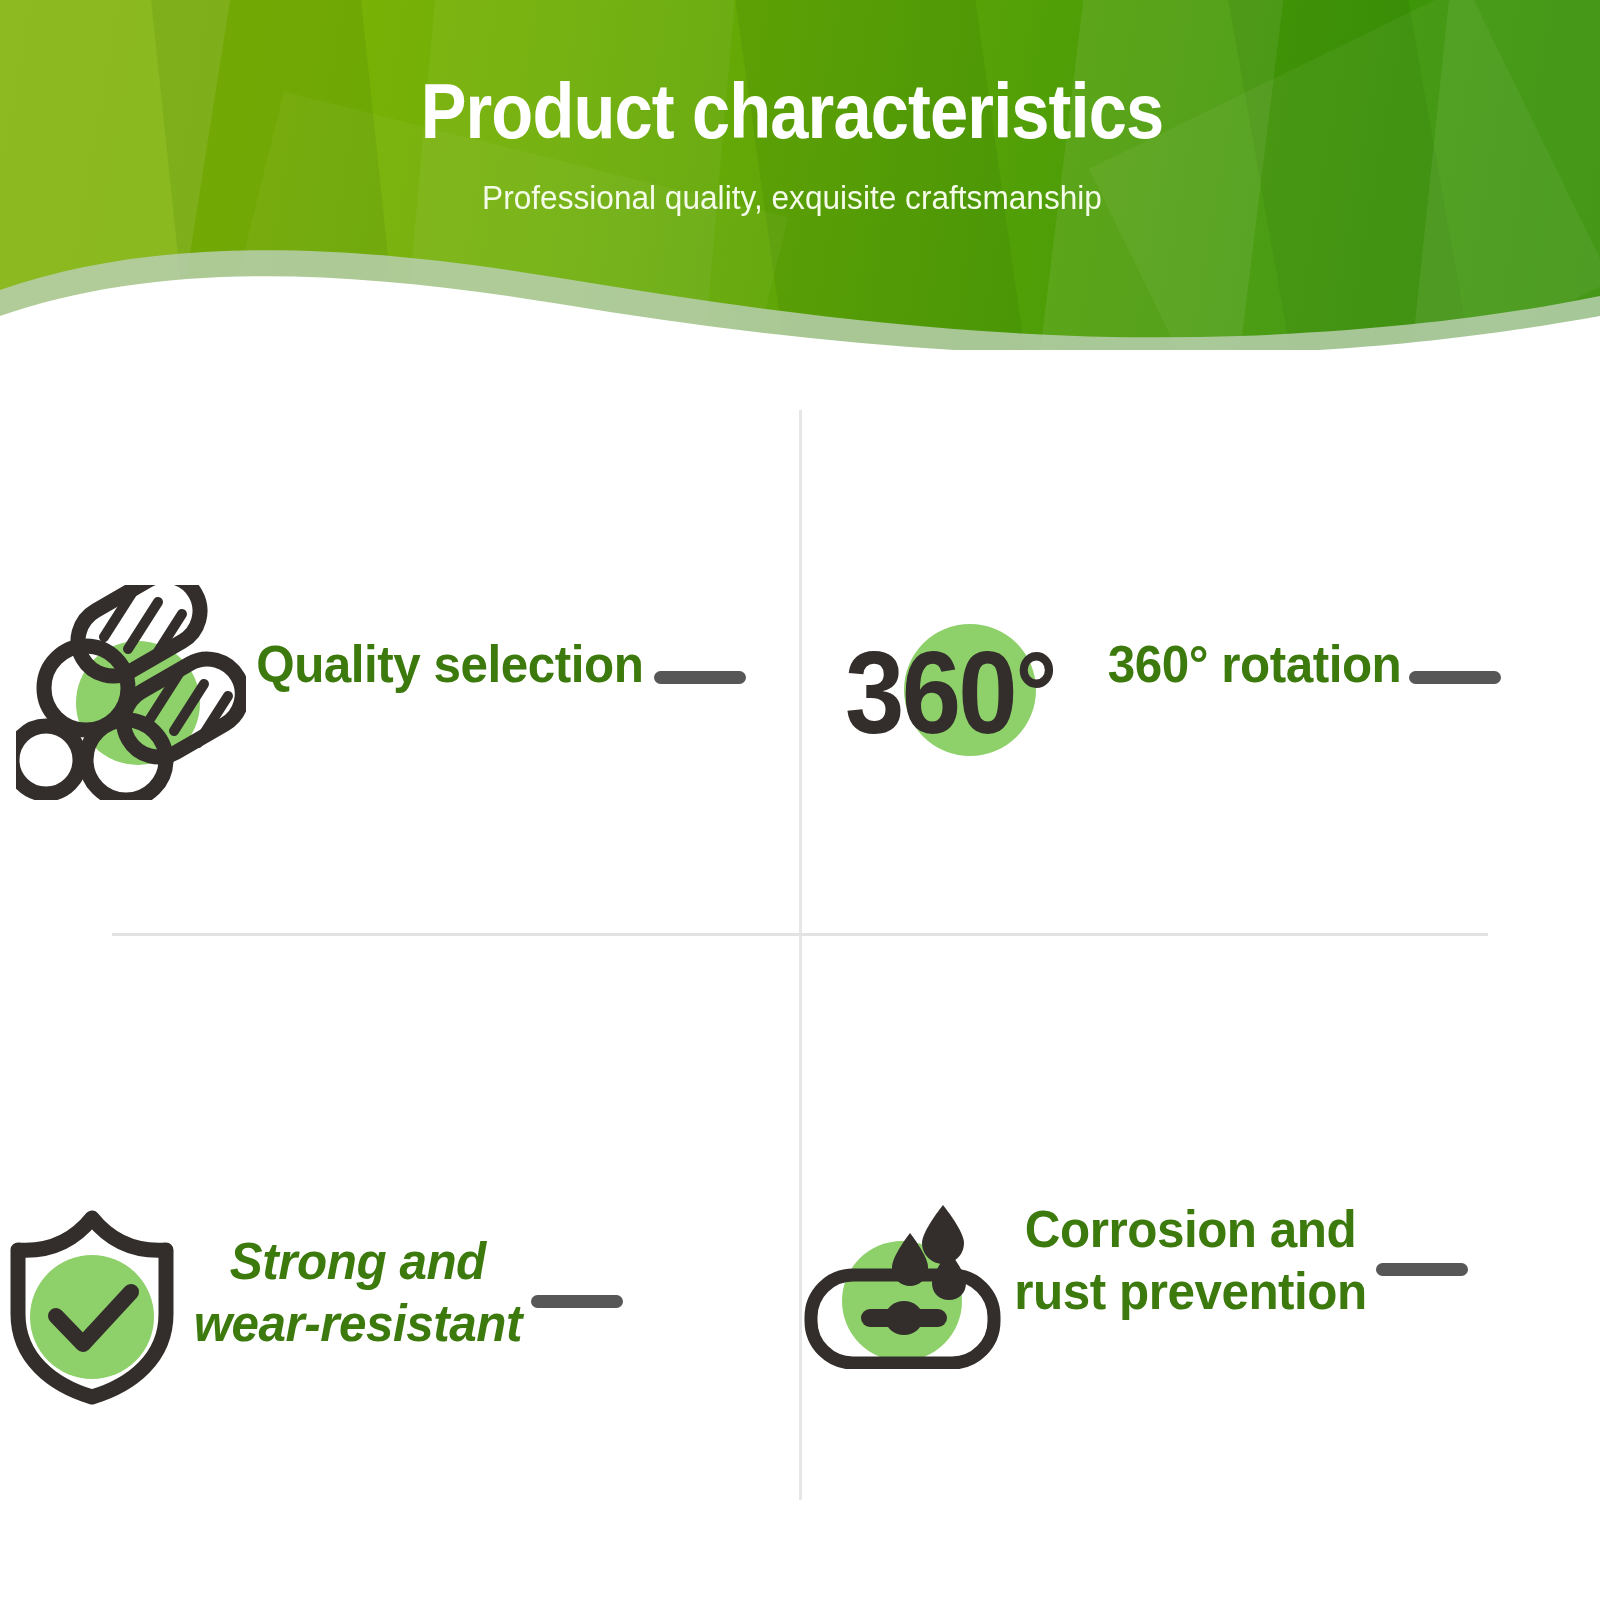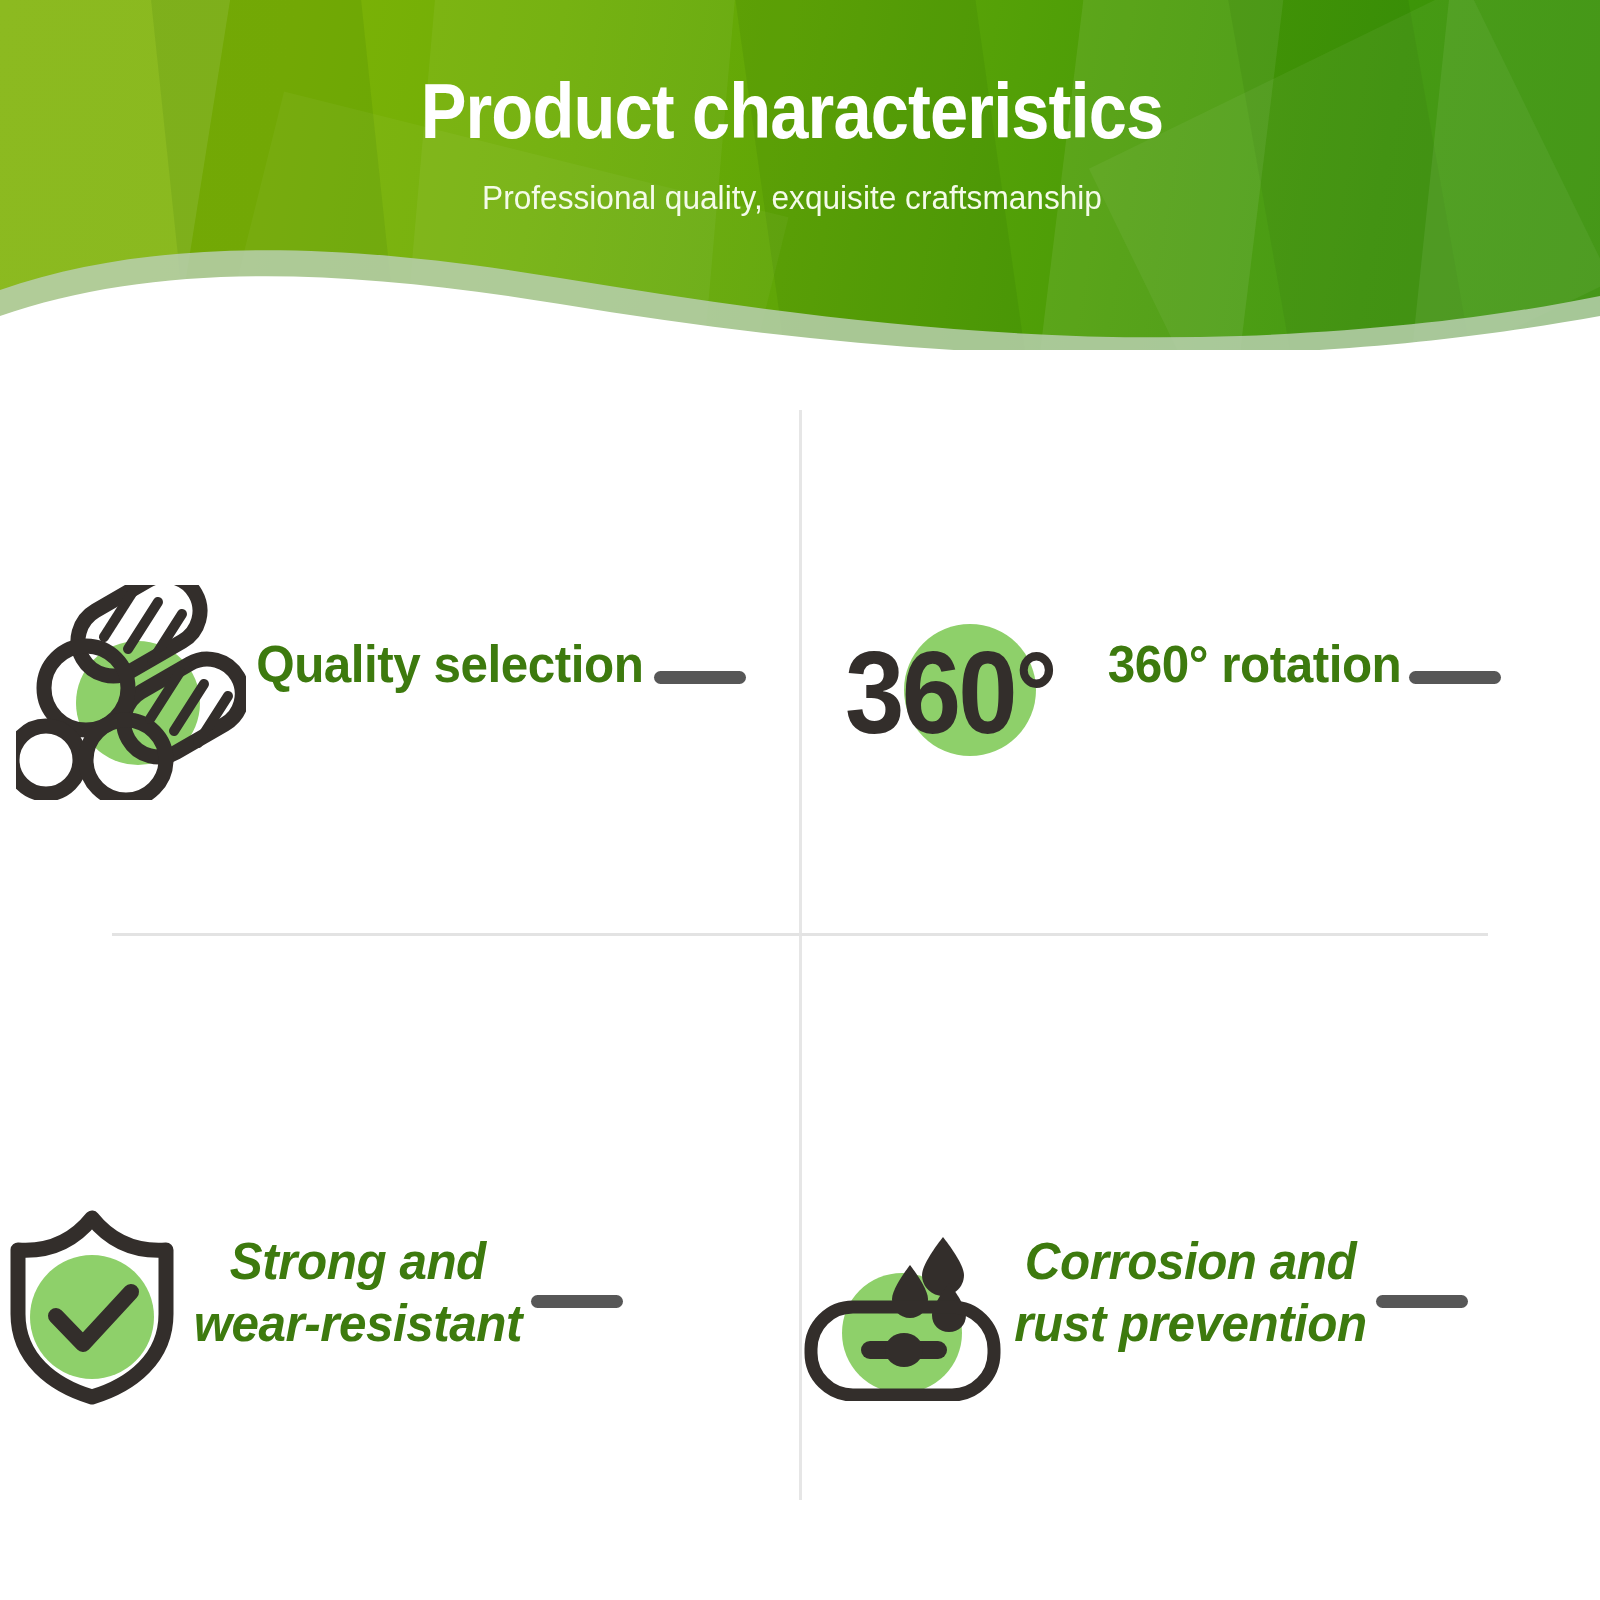--- a/index.html
+++ b/index.html
@@ -133,21 +133,21 @@
     height: 625px;
     display: flex;
     flex-direction: row;
     align-items: center;
     justify-content: flex-start;
     box-sizing: border-box;
   }
   .cell-tl { left: 16px;   top: 0;   }
   .cell-tr { left: 800px; top: 0; }
   .cell-bl { left: 0;   top: 625px; font-style: italic; }
-  .cell-br { left: 800px; top: 625px; font-style: italic; }
+  .cell-br { left: 800px; top: 593px; }
 
   .icon-wrap {
     height: 290px;
     display: flex;
     align-items: center;
     justify-content: center;
   }
   .cell-tl .icon-wrap { padding-top: 60px; }
   .cell-tr .icon-wrap { padding-top: 60px; }
   .cell-bl .icon-wrap { padding-top: 40px; }

